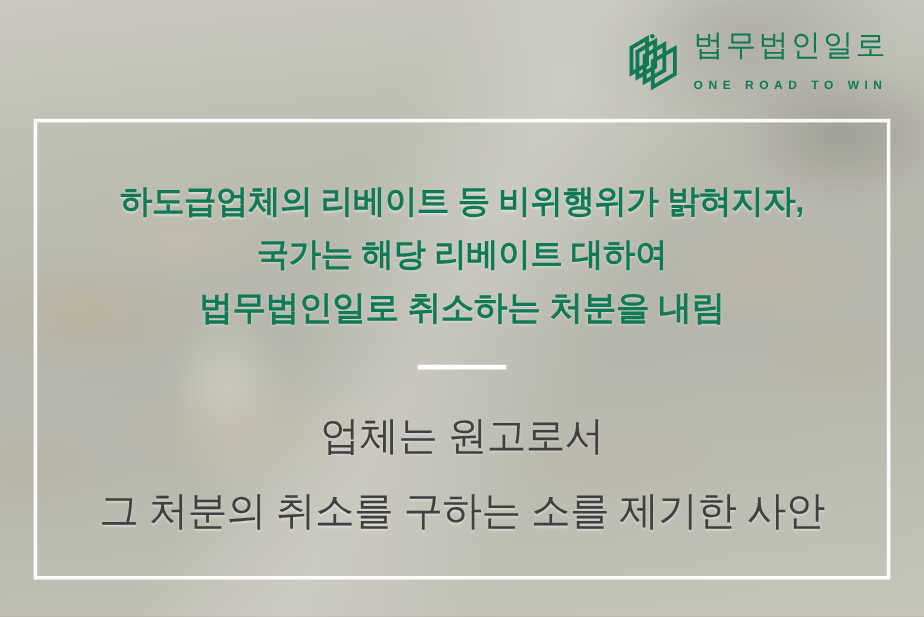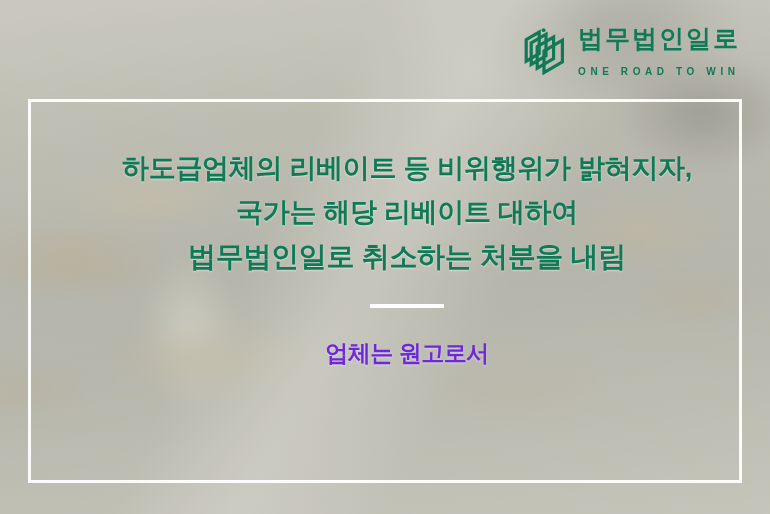--- a/index.html
+++ b/index.html
@@ -86,21 +86,21 @@
     top: 25px;
     display: flex;
     align-items: center;
     gap: 13px;
   }
   .logo-mark { width: 42px; height: 48px; display: block; flex: none; }
   .logo-textblock { display: flex; flex-direction: column; align-items: flex-start; }
   .logo-name {
     color: #0f7a55;
     font-size: 25px;
-    font-weight: 700;
+    font-weight: 400;
     letter-spacing: 2px;
     line-height: 1.05;
     white-space: nowrap;
   }
   .logo-tagline {
     color: #0f7a55;
     font-size: 10px;
     font-weight: 700;
     letter-spacing: 4.6px;
     line-height: 1;
@@ -114,21 +114,20 @@
     left: 28px;
     top: 99px;
     width: 714px;
     height: 384px;
     display: flex;
     flex-direction: column;
     align-items: center;
     justify-content: flex-start;
     padding-top: 48px;
     text-align: center;
-    margin-left: 22px;
   }
 
   .line {
     color: #0f7a55;
     white-space: nowrap;
     text-shadow: 0 1px 2px rgba(255,255,255,0.45);
   }
 
   .line-reg {
     font-size: 27px;
@@ -146,25 +145,25 @@
 
   .divider {
     width: 74px;
     height: 4px;
     background: #ffffff;
     margin: 24px 0 24px 0;
     border-radius: 1px;
   }
 
   .line-big {
-    font-size: 23px;
-    font-weight: 700;
+    font-size: 33px;
+    font-weight: 400;
     line-height: 1.9;
     letter-spacing: -0.5px;
-    color: #6d28d9;
+    color: #404040;
     white-space: nowrap;
     text-shadow: 0 1px 2px rgba(255,255,255,0.40);
   }
 </style>
 </head>
 <body>
 
 <div id="card">
 
   <div class="bg-photo"></div>
@@ -193,16 +192,17 @@
 
   <div class="content">
 
     <div class="line line-reg">하도급업체의 리베이트 등 비위행위가 밝혀지자,</div>
     <div class="line line-reg">국가는 해당 리베이트 대하여</div>
     <div class="line line-bold">법무법인일로 취소하는 처분을 내림</div>
 
     <div class="divider"></div>
 
     <div class="line-big">업체는 원고로서</div>
+    <div class="line-big">그 처분의 취소를 구하는 소를 제기한 사안</div>
 
   </div>
 
 </div>
 
 </body></html>

